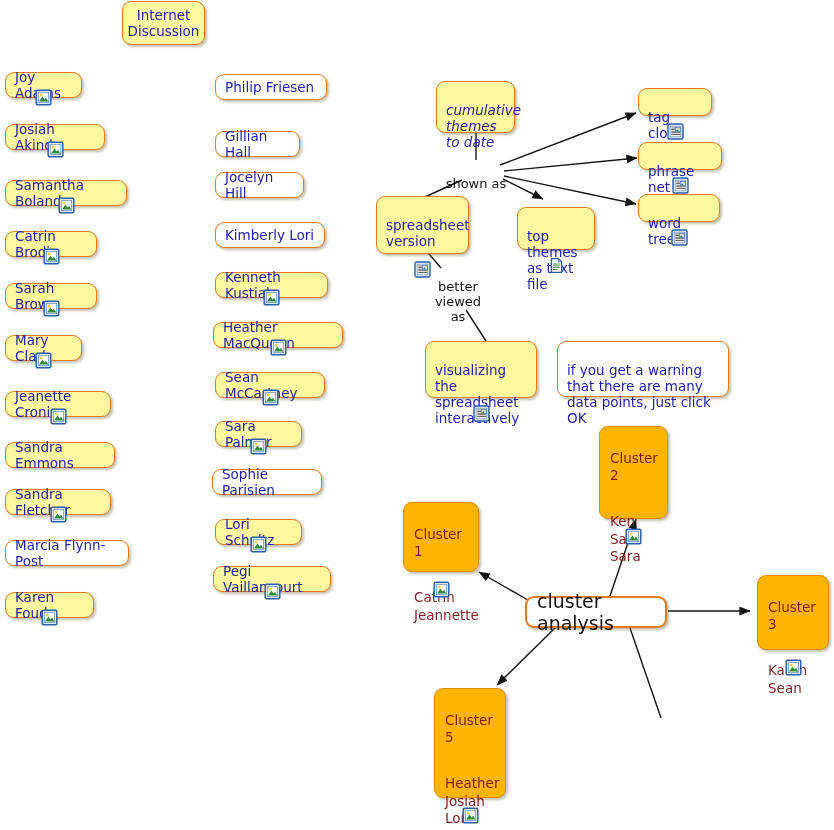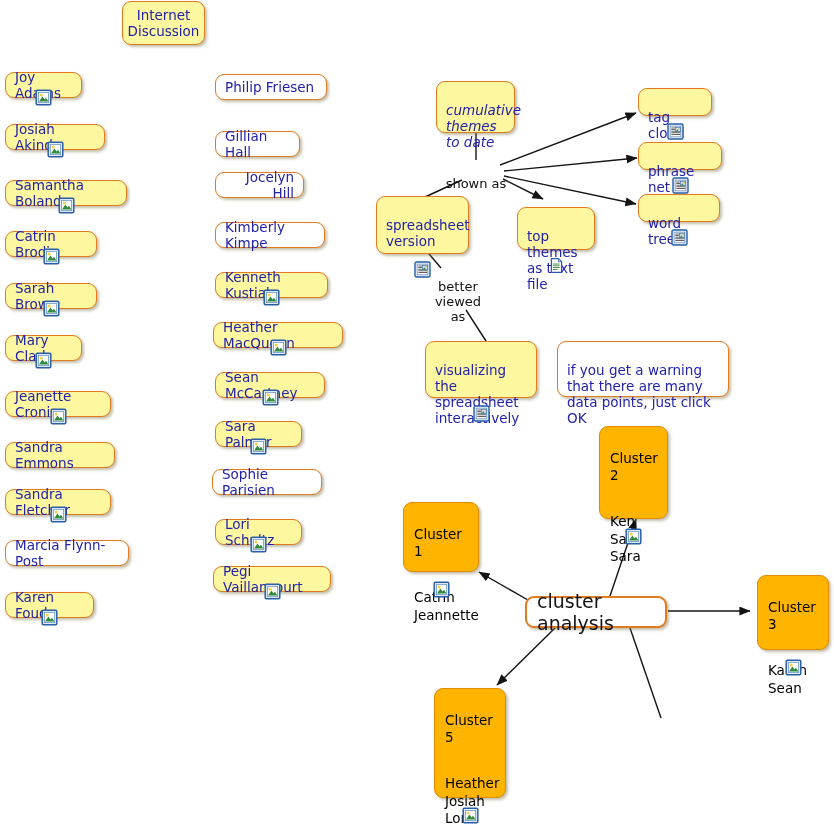--- a/index.html
+++ b/index.html
@@ -32,21 +32,21 @@
   .node.white{background:#ffffff;}
   .node.center{
     text-align:center;
   }
   .node .lbl{display:block;}
 
   
   .node.cluster{
     background:#ffb400;
     border:1.5px solid #e08a00;
-    color:#000000;
+    color:#7f1d1d;
     font-size:13.5px;
     line-height:17.5px;
     padding:5px 9px 4px 10px;
   }
   .node.cluster .hdr{display:block;margin-bottom:11px;}
 
   
   .node.bigcenter{
     background:#ffffff;
     border:2px solid #e07b1e;
@@ -175,22 +175,22 @@
             <rect x="1.2" y="1.2" width="14.6" height="14.6" rx="1.2" fill="#dfeaf7" stroke="#2a5fa8" stroke-width="1.5"></rect>
             <rect x="3.4" y="3.4" width="10.2" height="10.2" fill="#ffffff" stroke="#7196c4" stroke-width=".8"></rect>
             <circle cx="6.2" cy="6.1" r="1.5" fill="#f5d13c"></circle>
             <path d="M4 12.6 L7.4 7.6 L9.6 10.4 L11 8.8 L13.4 12.6 z" fill="#2f8a3c"></path>
           </svg></span></div>
     </div>
 
   <div id="col-mid">
       <div class="node white" style="left: 215px; top: 74px; width: 112px; height: 26px; display: flex; align-items: center;"><span class="lbl">Philip Friesen</span></div>
       <div class="node white" style="left: 215px; top: 115px; width: 85px; height: 26px; display: flex; align-items: center; margin-top: 16px;"><span class="lbl">Gillian Hall</span></div>
-      <div class="node white" style="left: 215px; top: 172px; width: 89px; height: 26px; display: flex; align-items: center; text-align: right;"><span class="lbl">Jocelyn Hill</span></div>
-      <div class="node white" style="left: 215px; top: 222px; width: 110px; height: 26px; display: flex; align-items: center;"><span class="lbl">Kimberly Kimpe</span></div>
+      <div class="node white" style="left: 215px; top: 172px; width: 89px; height: 26px; display: flex; align-items: center;"><span class="lbl">Jocelyn Hill</span></div>
+      <div class="node white" style="left: 215px; top: 222px; width: 110px; height: 26px; display: flex; align-items: center;"><span class="lbl">Kimberly Lori</span></div>
       <div class="node" style="left: 215px; top: 272px; width: 113px; height: 26px; display: flex; align-items: center;"><span class="lbl">Kenneth Kustiak</span><span class="icon centered"><svg viewBox="0 0 17 17">
             <rect x="1.2" y="1.2" width="14.6" height="14.6" rx="1.2" fill="#dfeaf7" stroke="#2a5fa8" stroke-width="1.5"></rect>
             <rect x="3.4" y="3.4" width="10.2" height="10.2" fill="#ffffff" stroke="#7196c4" stroke-width=".8"></rect>
             <circle cx="6.2" cy="6.1" r="1.5" fill="#f5d13c"></circle>
             <path d="M4 12.6 L7.4 7.6 L9.6 10.4 L11 8.8 L13.4 12.6 z" fill="#2f8a3c"></path>
           </svg></span></div>
       <div class="node" style="left: 213px; top: 322px; width: 130px; height: 26px; display: flex; align-items: center;"><span class="lbl">Heather MacQueen</span><span class="icon centered"><svg viewBox="0 0 17 17">
             <rect x="1.2" y="1.2" width="14.6" height="14.6" rx="1.2" fill="#dfeaf7" stroke="#2a5fa8" stroke-width="1.5"></rect>
             <rect x="3.4" y="3.4" width="10.2" height="10.2" fill="#ffffff" stroke="#7196c4" stroke-width=".8"></rect>
             <circle cx="6.2" cy="6.1" r="1.5" fill="#f5d13c"></circle>

